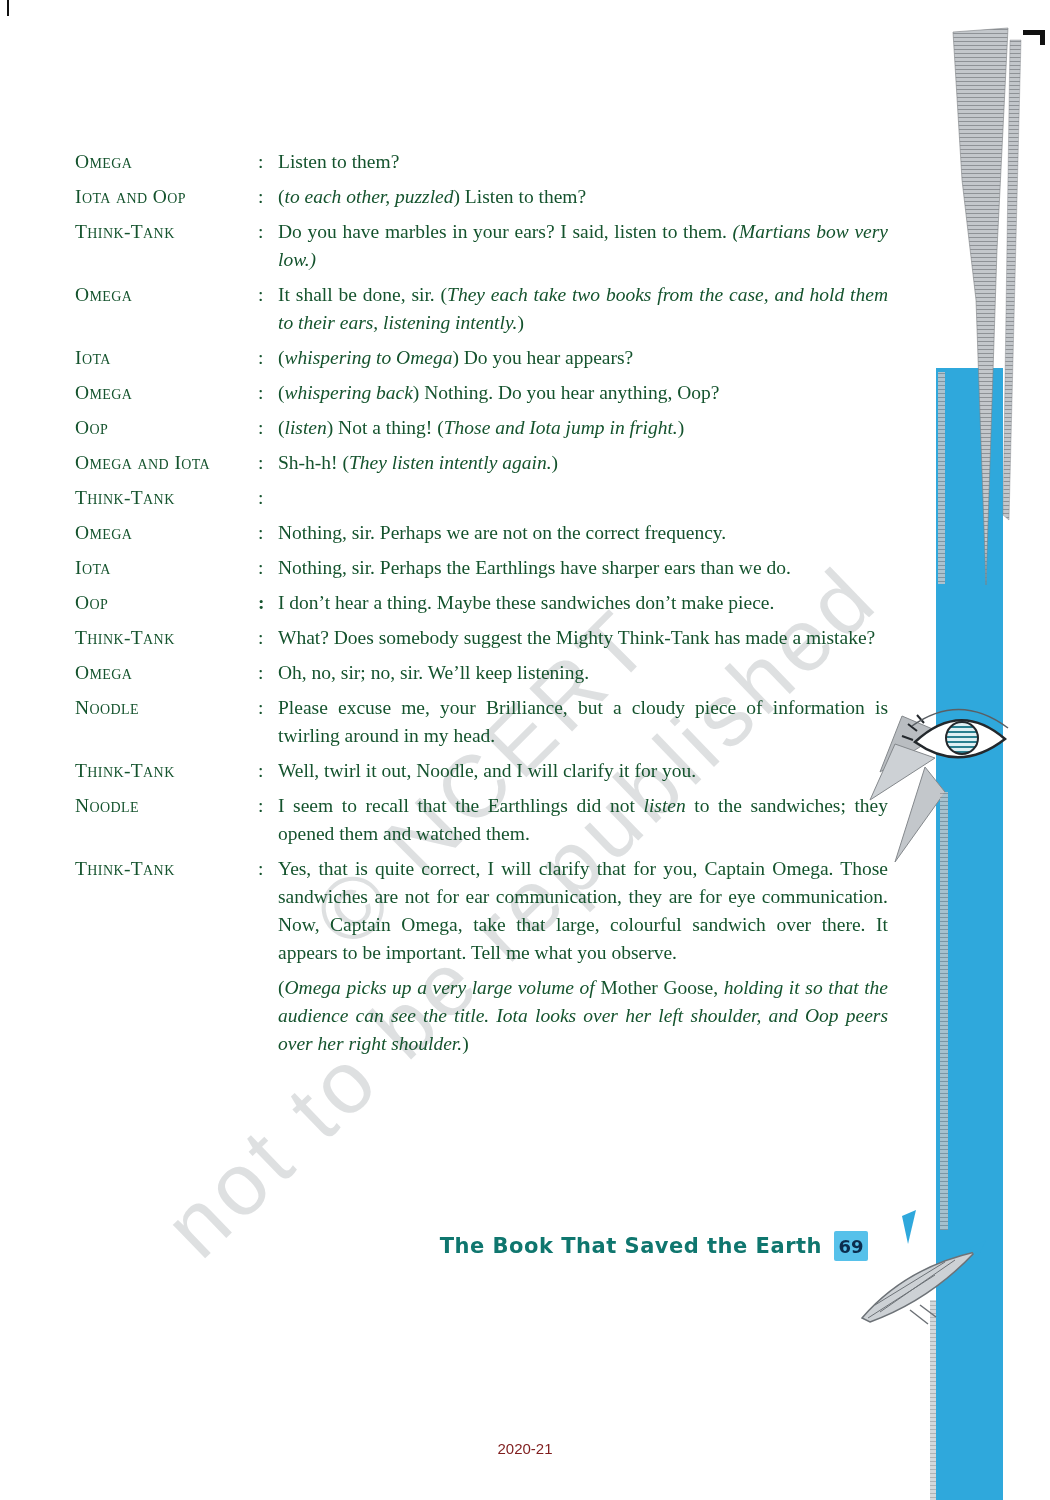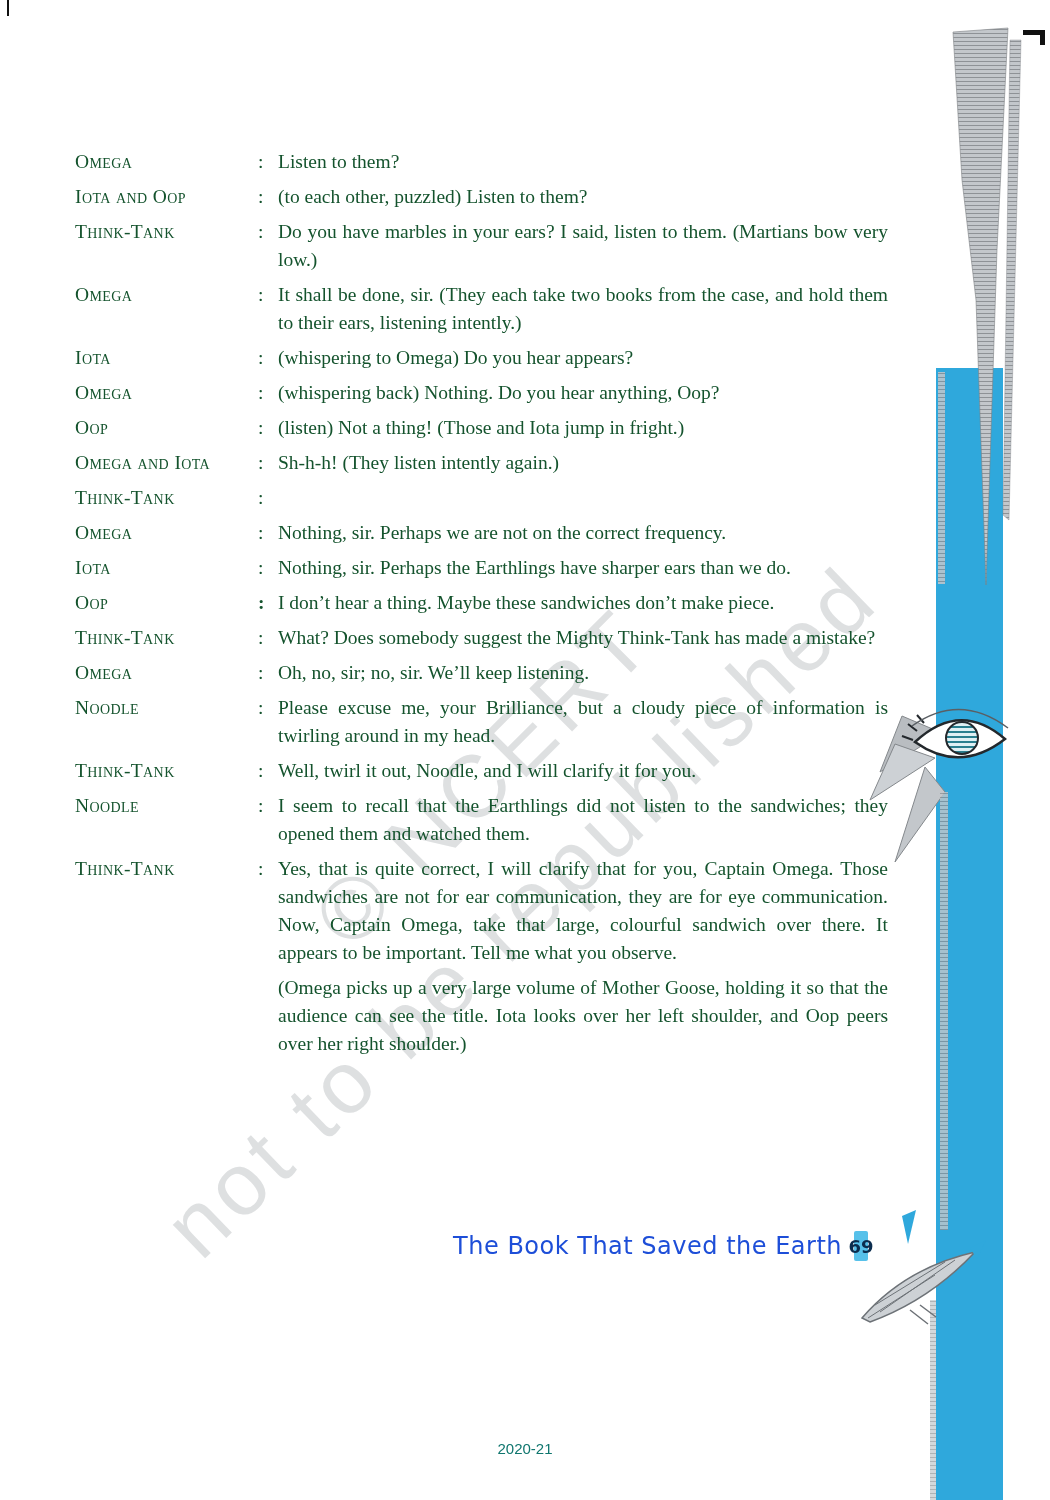--- a/index.html
+++ b/index.html
@@ -43,58 +43,58 @@
     color:#14532d;
   }
   .speaker{
     font-variant:small-caps;
     letter-spacing:0.4px;
     white-space:nowrap;
   }
   .colon{text-align:left;}
   .colon.bold{font-weight:bold;}
   .line{text-align:justify;}
-  .line .it{margin-top:15px;}
+  .line .it{font-style:italic;margin-top:15px;}
 
   
   .footer{
     position:absolute;
     top:1231px;
     right:182px;
     display:flex;
     align-items:center;
     gap:12px;
     z-index:3;
   }
   .footer-title{
     font-family:"DejaVu Sans", sans-serif;
-    font-weight:normal;
-    font-size:24px;
-    color:#1d4ed8;
+    font-weight:bold;
+    font-size:21px;
+    color:#0f766e;
     letter-spacing:0.5px;
     white-space:nowrap;
   }
   .page-badge{
-    width:14px;height:30px;
+    width:34px;height:30px;
     background:#57c1ea;
     color:#0b2d4e;
     font-family:"DejaVu Sans", sans-serif;
     font-weight:bold;
     font-size:18px;
     display:flex;align-items:center;justify-content:center;
     border-radius:2px;
   }
   .year{
     position:absolute;
     top:1440px;left:0;
     width:100%;
     text-align:center;
     font-family:"Liberation Sans", sans-serif;
     font-size:15px;
-    color:#0f766e;
+    color:#7f1d1d;
     z-index:3;
   }
 
   
   .deco{
     position:absolute;
     left:850px;top:0;
     width:200px;height:1500px;
     z-index:1;
     pointer-events:none;

